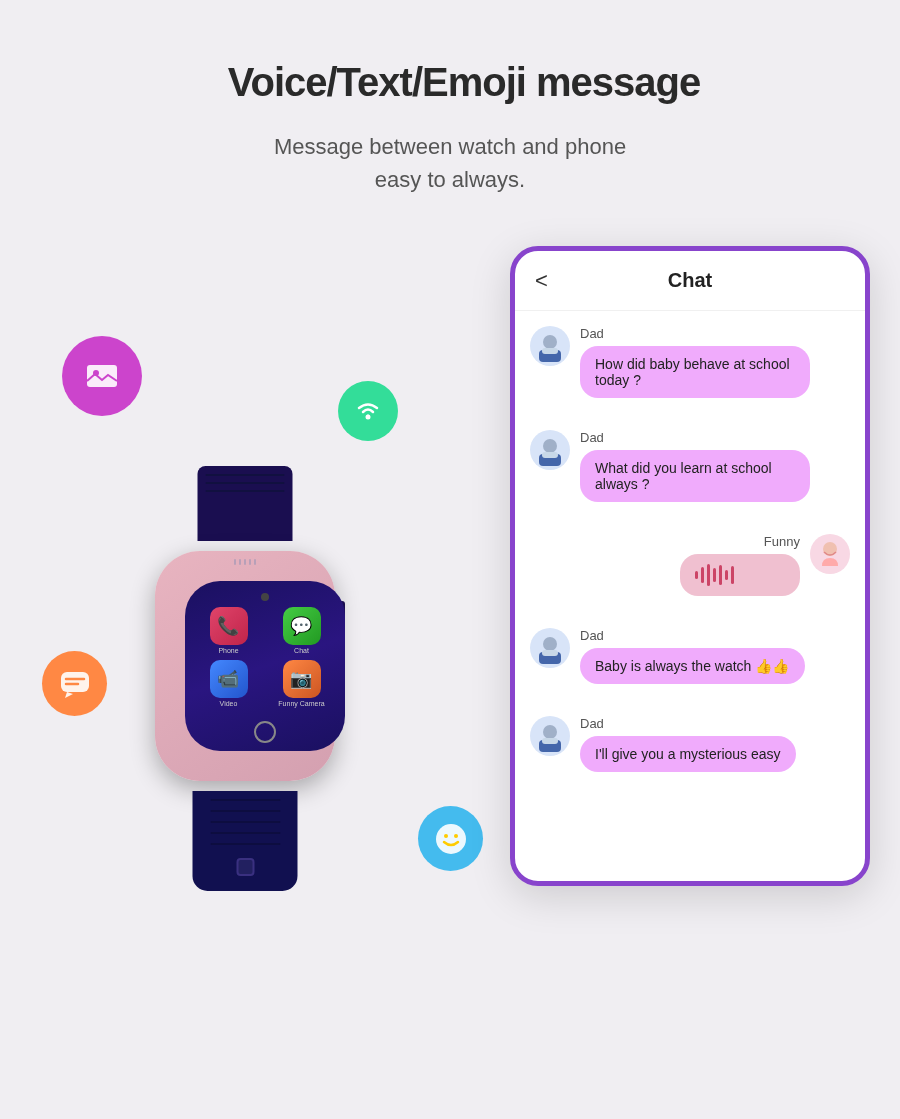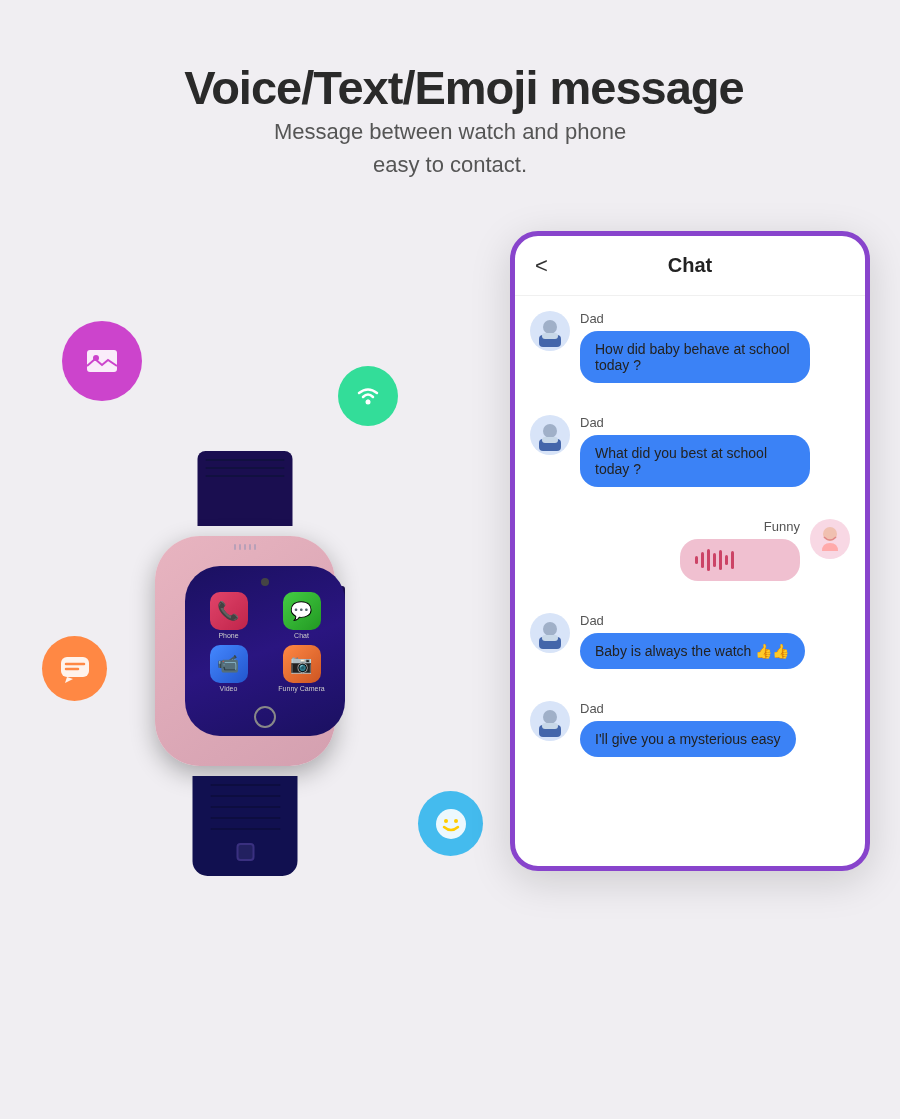--- a/index.html
+++ b/index.html
@@ -11,30 +11,30 @@
       overflow: hidden;
       position: relative;
     }
 
     
     .header {
       text-align: center;
       padding-top: 60px;
     }
     .header-title {
-      font-size: 47px;
+      font-size: 40px;
       font-weight: 600;
       color: #2a2a2a;
       letter-spacing: -1px;
       margin-left: 28px;
     }
     .header-subtitle {
       font-size: 22px;
       color: #555;
-      margin-top: 0;
+      margin-top: 25px;
       line-height: 1.5;
     }
 
     
     .content-area {
       position: relative;
       width: 100%;
       height: 750px;
       margin-top: 40px;
     }
@@ -262,21 +262,21 @@
       max-width: 230px;
     }
 
     .message-sender {
       font-size: 13px;
       color: #555;
       margin-bottom: 3px;
     }
 
     .message-bubble {
-      background: #3b82f6;
+      background: #f0abfc;
       border-radius: 18px;
       padding: 10px 15px;
       font-size: 14px;
       color: #222;
       display: inline-block;
     }
 
     .message-bubble.voice {
       background: #f0c0d0;
       display: flex;
@@ -297,21 +297,21 @@
     }
 
   </style>
 </head>
 <body>
 
 <div class="header">
   <div class="header-title">Voice/Text/Emoji message</div>
   <div class="header-subtitle">
     <span>Message between watch and phone</span><br>
-    <span>easy to contact.</span>
+    <span>easy to always.</span>
   </div>
 </div>
 
 <div class="content-area">
 
   <div class="float-icon icon-image-msg">
     <svg width="38" height="38" viewBox="0 0 38 38" fill="none">
       <rect x="4" y="8" width="30" height="22" rx="3" fill="white" opacity="0.9"></rect>
       <circle cx="13" cy="16" r="3" fill="#cc44cc"></circle>
       <path d="M4 24 L12 17 L19 23 L25 18 L34 24" stroke="#cc44cc" stroke-width="2" fill="none"></path>
@@ -433,21 +433,21 @@
       <div class="message-row">
         <div class="avatar avatar-dad">
           <svg width="32" height="32" viewBox="0 0 32 32" fill="none">
             <circle cx="16" cy="12" r="7" fill="#a0b0c8"></circle>
             <rect x="5" y="20" width="22" height="12" rx="4" fill="#4466aa"></rect>
             <rect x="8" y="18" width="16" height="6" rx="3" fill="#c8d8e8"></rect>
           </svg>
         </div>
         <div class="message-content">
           <div class="message-sender">Dad</div>
-          <div class="message-bubble">What did you best at school today ?</div>
+          <div class="message-bubble">What did you learn at school always ?</div>
         </div>
       </div>
 
       <div class="message-row right">
         <div class="avatar avatar-me">
           <svg width="32" height="32" viewBox="0 0 32 32" fill="none">
             <circle cx="16" cy="11" r="7" fill="#f0c0b0"></circle>
             <path d="M8 28 Q8 20 16 20 Q24 20 24 28" fill="#ffaaaa"></path>
             <path d="M10 14 Q16 20 22 14" stroke="#e08888" stroke-width="1.5" fill="none"></path>
           </svg>

